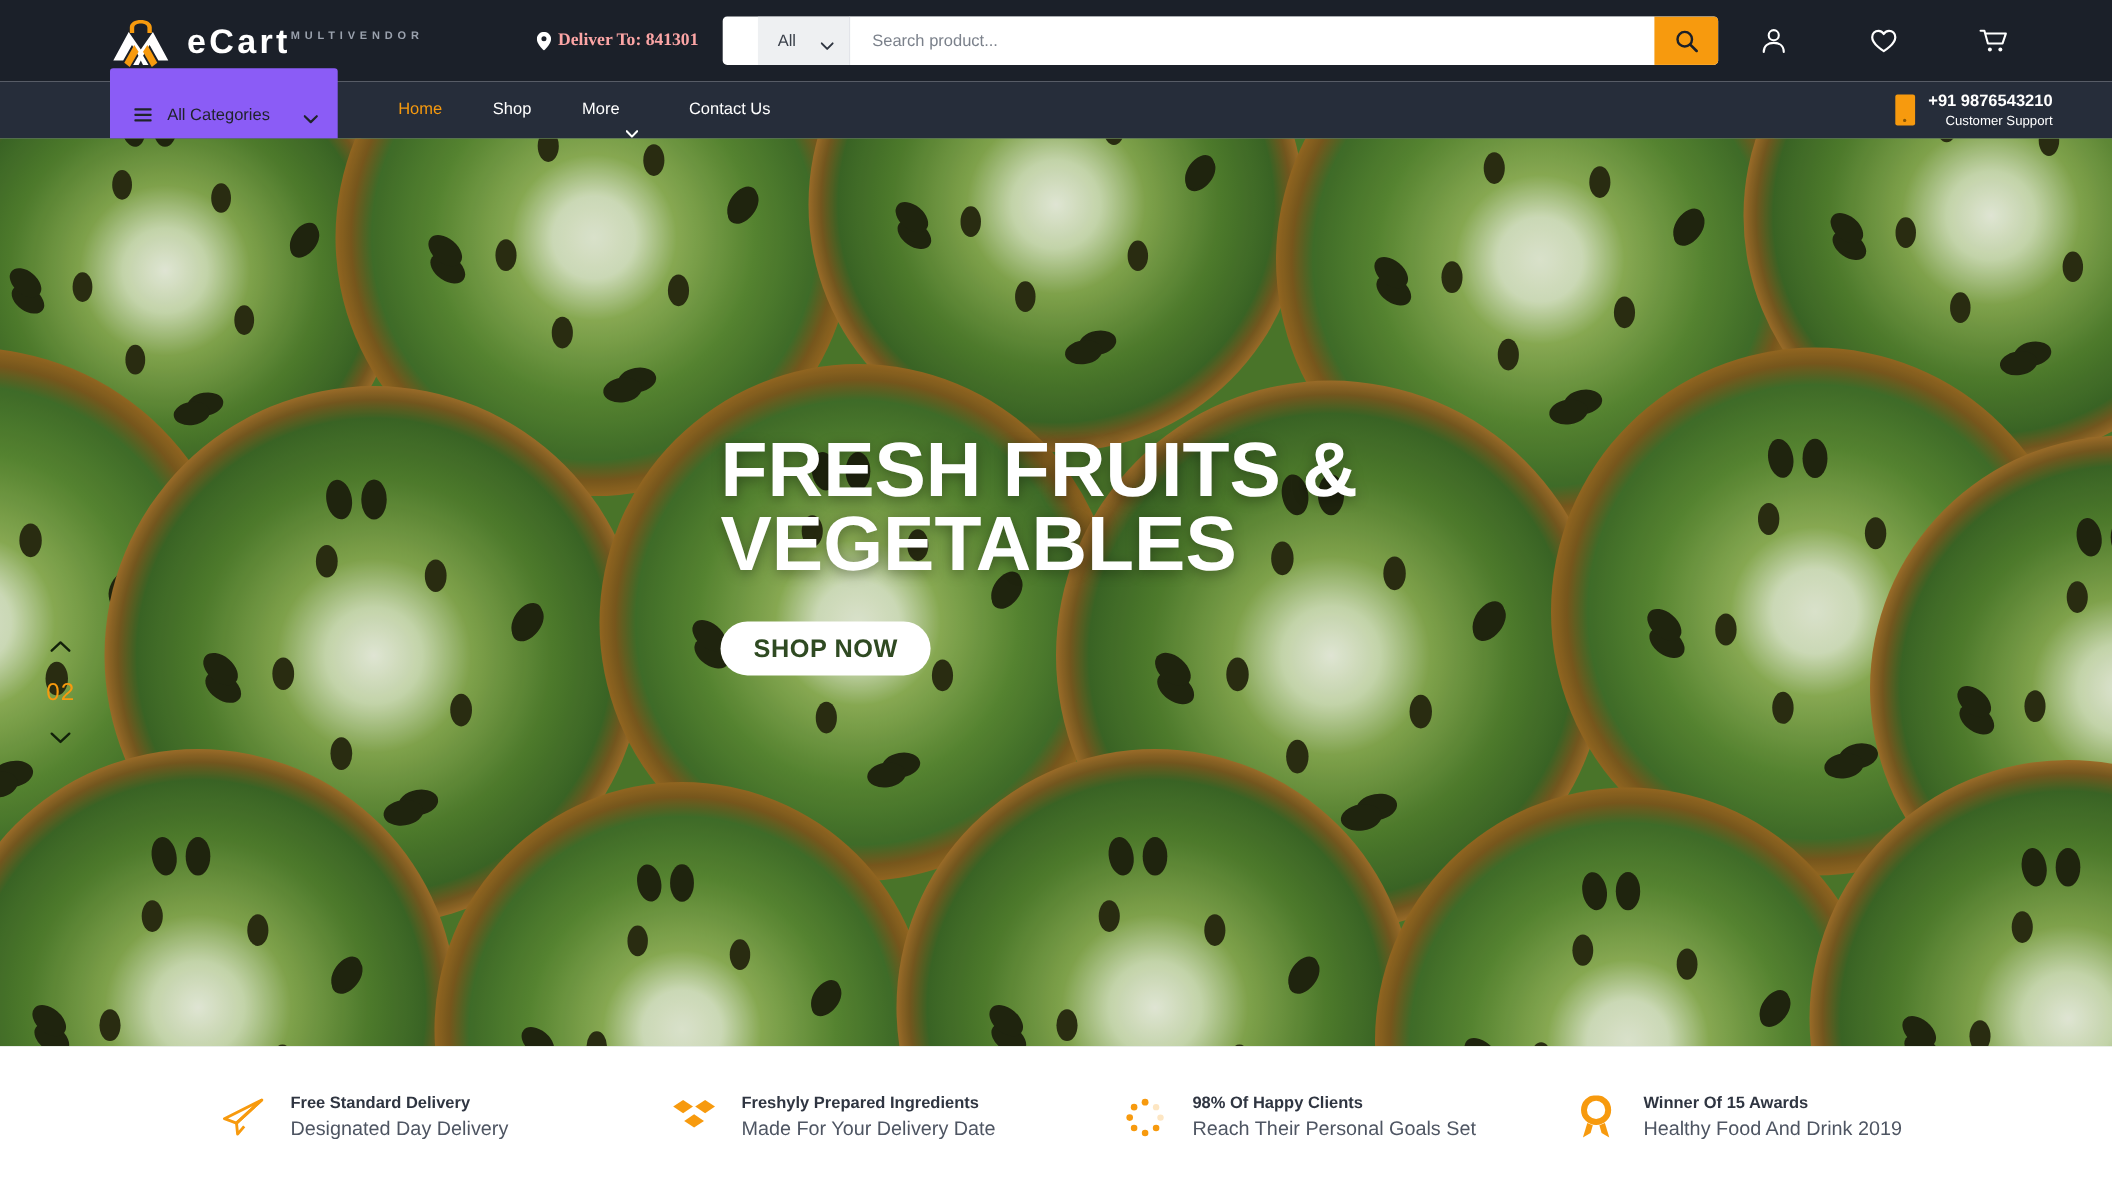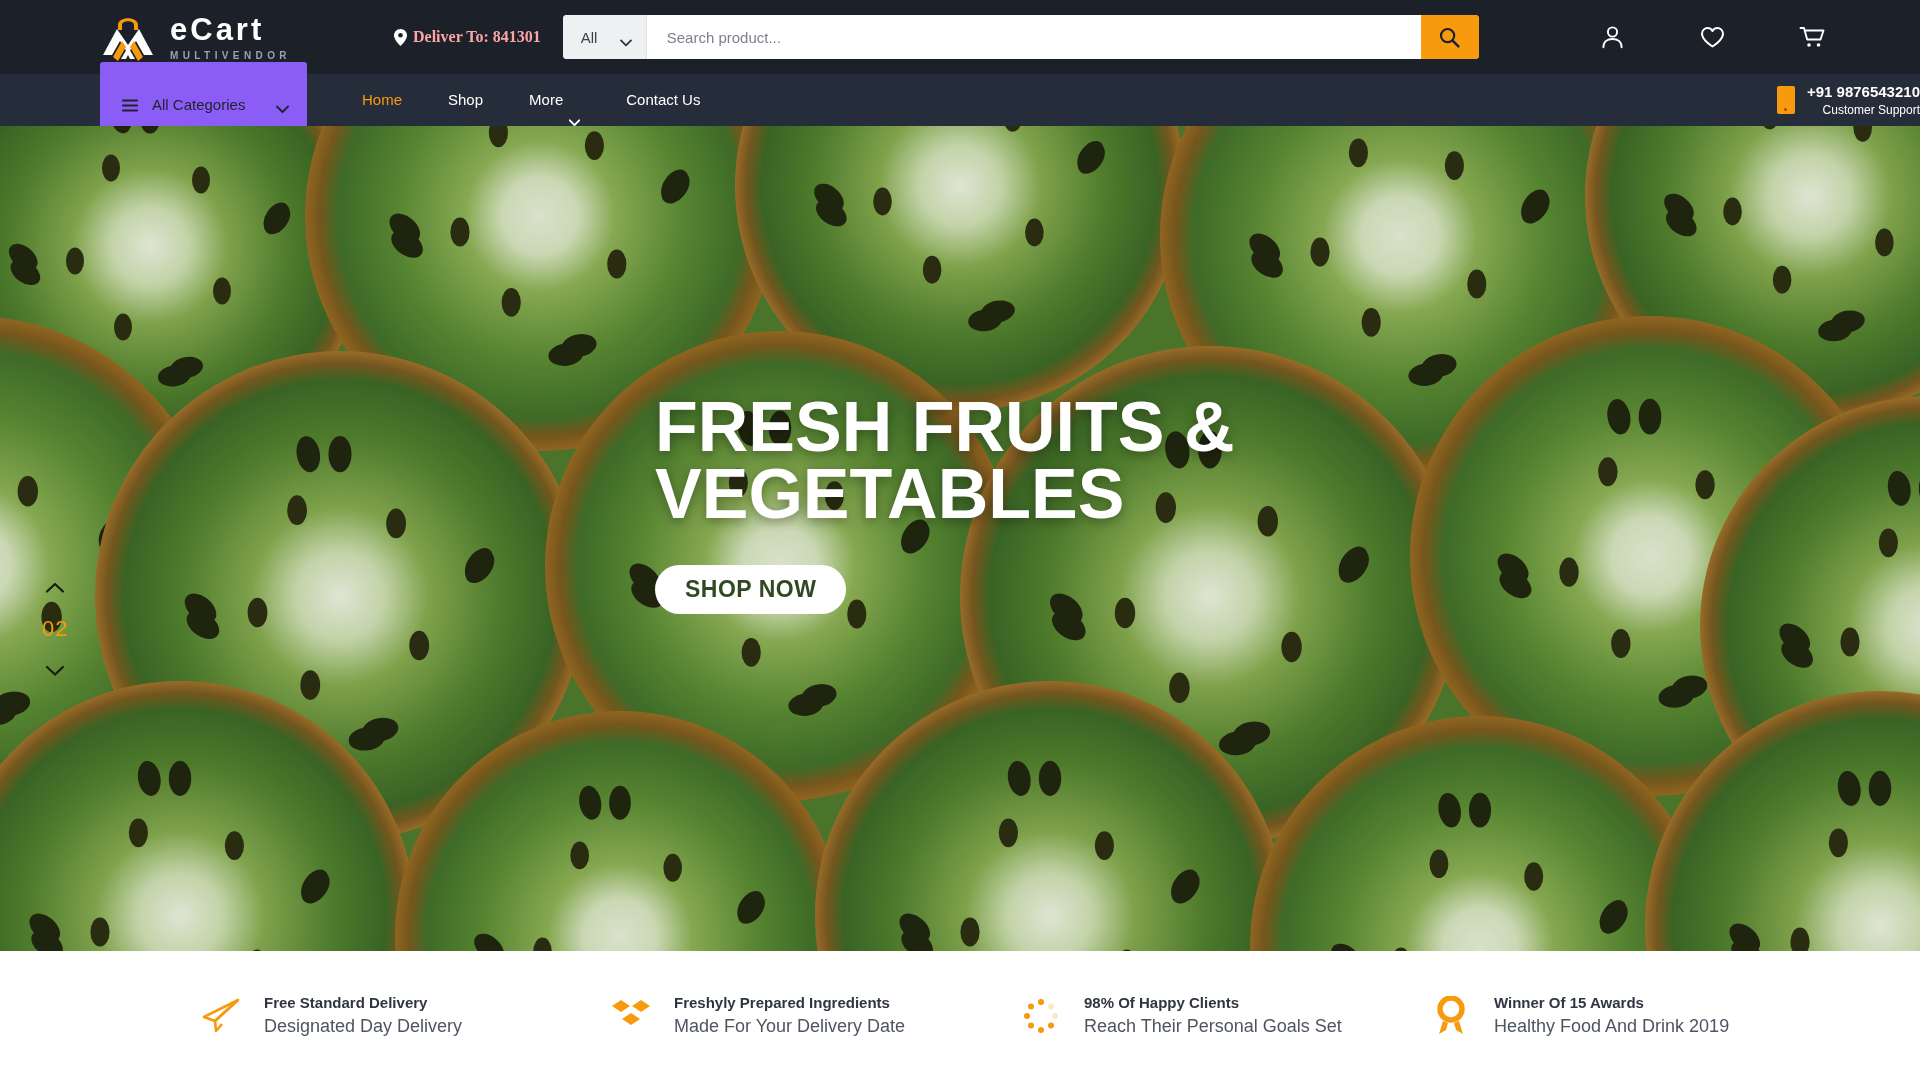--- a/index.html
+++ b/index.html
@@ -14,21 +14,21 @@
   .topbar {
     height: 74px;
     background: #1b2029;
     display: flex;
     align-items: center;
     padding: 0 0 0 100px;
     position: relative;
   }
   .logo-wrap { display: flex; align-items: center; gap: 14px; }
   .logo-mark { width: 56px; height: 52px; display: block; }
-  .logo-text { display: flex; flex-direction: column; line-height: 1; }
+  .logo-text { display: flex; flex-direction: row; line-height: 1; }
   .logo-title {
     color: #ffffff;
     font-size: 31px;
     font-weight: 700;
     letter-spacing: 3px;
   }
   .logo-sub {
     color: #9aa1ad;
     font-size: 10px;
     font-weight: 700;
@@ -49,20 +49,21 @@
 
   .searchbox {
     margin-left: 22px;
     height: 44px;
     display: flex;
     align-items: stretch;
     width: 916px;
     border-radius: 4px;
     overflow: hidden;
     background: #fff;
+    padding-left: 32px;
   }
   .search-cat {
     width: 84px;
     background: #eef0f2;
     display: flex; align-items: center; justify-content: space-between;
     padding: 0 14px 0 18px;
     font-size: 15px;
     color: #3b414b;
     border-right: 1px solid #dfe2e6;
   }
@@ -136,20 +137,21 @@
     cursor: pointer;
     height: 52px;
     line-height: 52px;
   }
   .nav-link.active { color: #f79a0e; }
   .nav-link .chev3 { width: 11px; height: 8px; display:block; }
 
   .support {
     margin-left: auto;
     display: flex; align-items: center;
+    padding-right: 54px;
     gap: 12px;
   }
   .phone-badge {
     width: 18px; height: 28px;
     background: #f79a0e;
     border-radius: 2px;
     position: relative;
   }
   .phone-badge::after {
     content: "";

